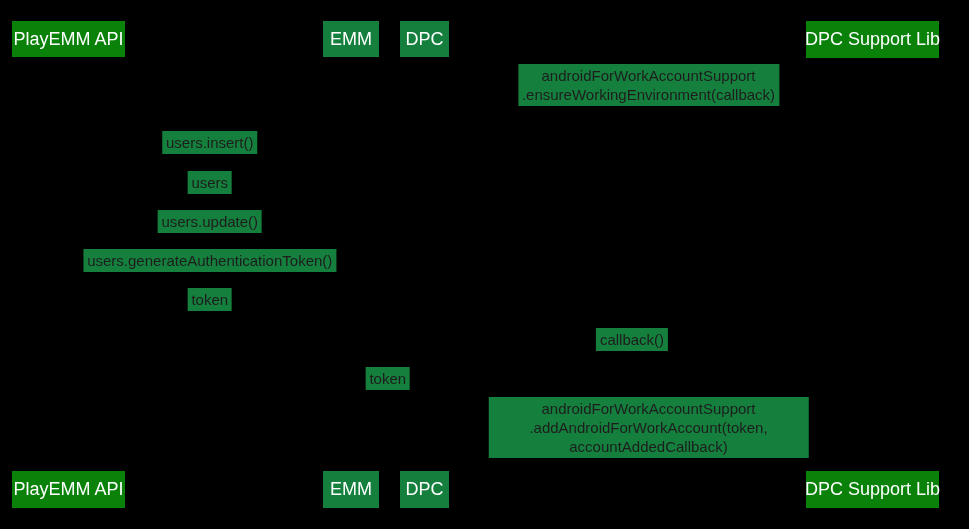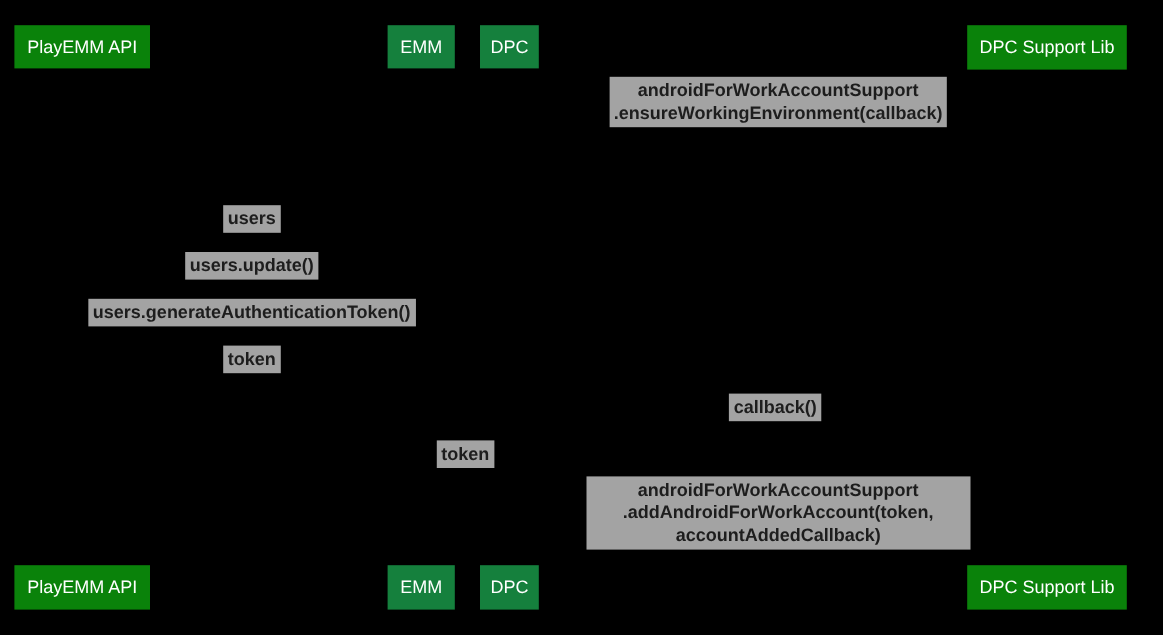--- a/index.html
+++ b/index.html
@@ -14,55 +14,55 @@
     background: #000000;
     overflow: hidden;
     font-family: "Liberation Sans", sans-serif;
   }
   .actor {
     position: absolute;
     display: flex;
     align-items: center;
     justify-content: center;
     color: #ffffff;
-    font-size: 15px;
+    font-size: 18px;
     white-space: nowrap;
   }
   .actor.green { background: #0a820a; }
   .actor.blue  { background: #15803d; }
   .msg {
     position: absolute;
     transform: translateX(-50%);
-    background: #a3a3a3;
+    background: #15803d;
     color: #1d1d1d;
     font-size: 15px;
     line-height: 19px;
     padding: 2px 4px;
     white-space: pre-line;
     text-align: center;
-    font-weight: bold;
   }
 </style>
 </head>
 <body>
 
 <div class="canvas">
 
   <div class="actor green" style="left:12px;  top:21px; width:113px; height:36px;">PlayEMM API</div>
   <div class="actor blue" style="left:323px; top:21px; width:56px;  height:36px;">EMM</div>
   <div class="actor blue" style="left:400px; top:21px; width:49px;  height:36px;">DPC</div>
   <div class="actor green" style="left:806px; top:21px; width:133px; height:37px;">DPC Support Lib</div>
 
   <div class="msg" style="left:648.5px; top:64px;">androidForWorkAccountSupport
 .ensureWorkingEnvironment(callback)</div>
+  <div class="msg" style="left:209.75px; top:131px;">users.insert()</div>
   <div class="msg" style="left:209.75px; top:171px;">users</div>
   <div class="msg" style="left:209.75px; top:249px;">users.generateAuthenticationToken()</div>
   <div class="msg" style="left:209.75px; top:210px;">users.update()</div>
   <div class="msg" style="left:209.75px; top:288px;">token</div>
-  <div class="msg" style="left:646px; top:328px;">callback()</div>
+  <div class="msg" style="left:632px; top:328px;">callback()</div>
   <div class="msg" style="left:387.75px; top:367px;">token</div>
   <div class="msg" style="left:648.5px; top:397px;">androidForWorkAccountSupport
 .addAndroidForWorkAccount(token, accountAddedCallback)</div>
 
   <div class="actor green" style="left:12px;  top:471px; width:113px; height:37px;">PlayEMM API</div>
   <div class="actor blue" style="left:323px; top:471px; width:56px;  height:37px;">EMM</div>
   <div class="actor blue" style="left:400px; top:471px; width:49px;  height:37px;">DPC</div>
   <div class="actor green" style="left:806px; top:471px; width:133px; height:37px;">DPC Support Lib</div>
 
 </div>

